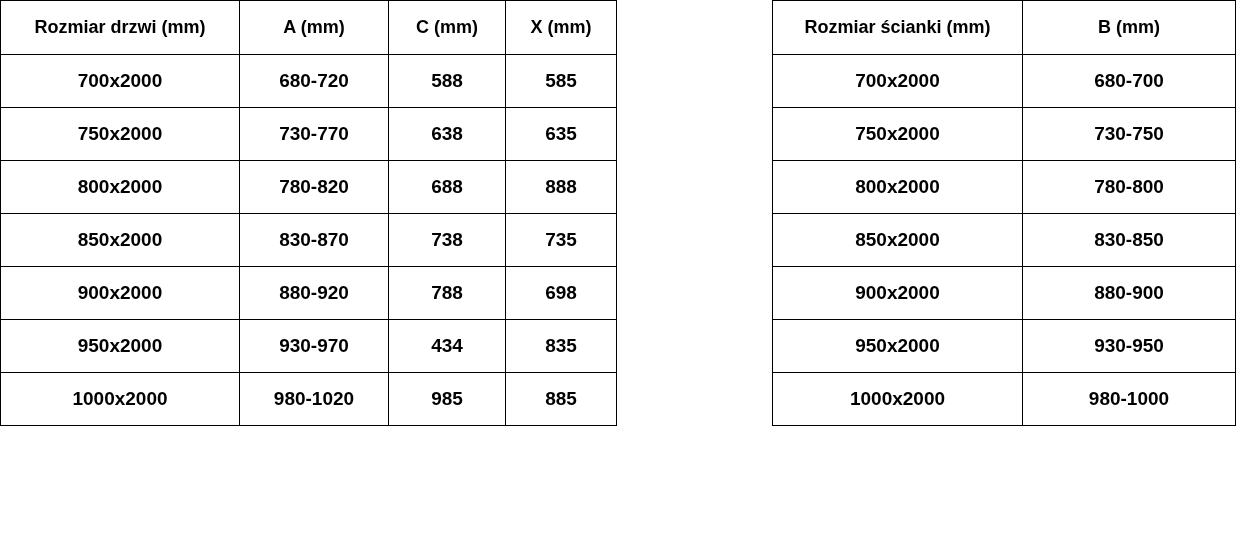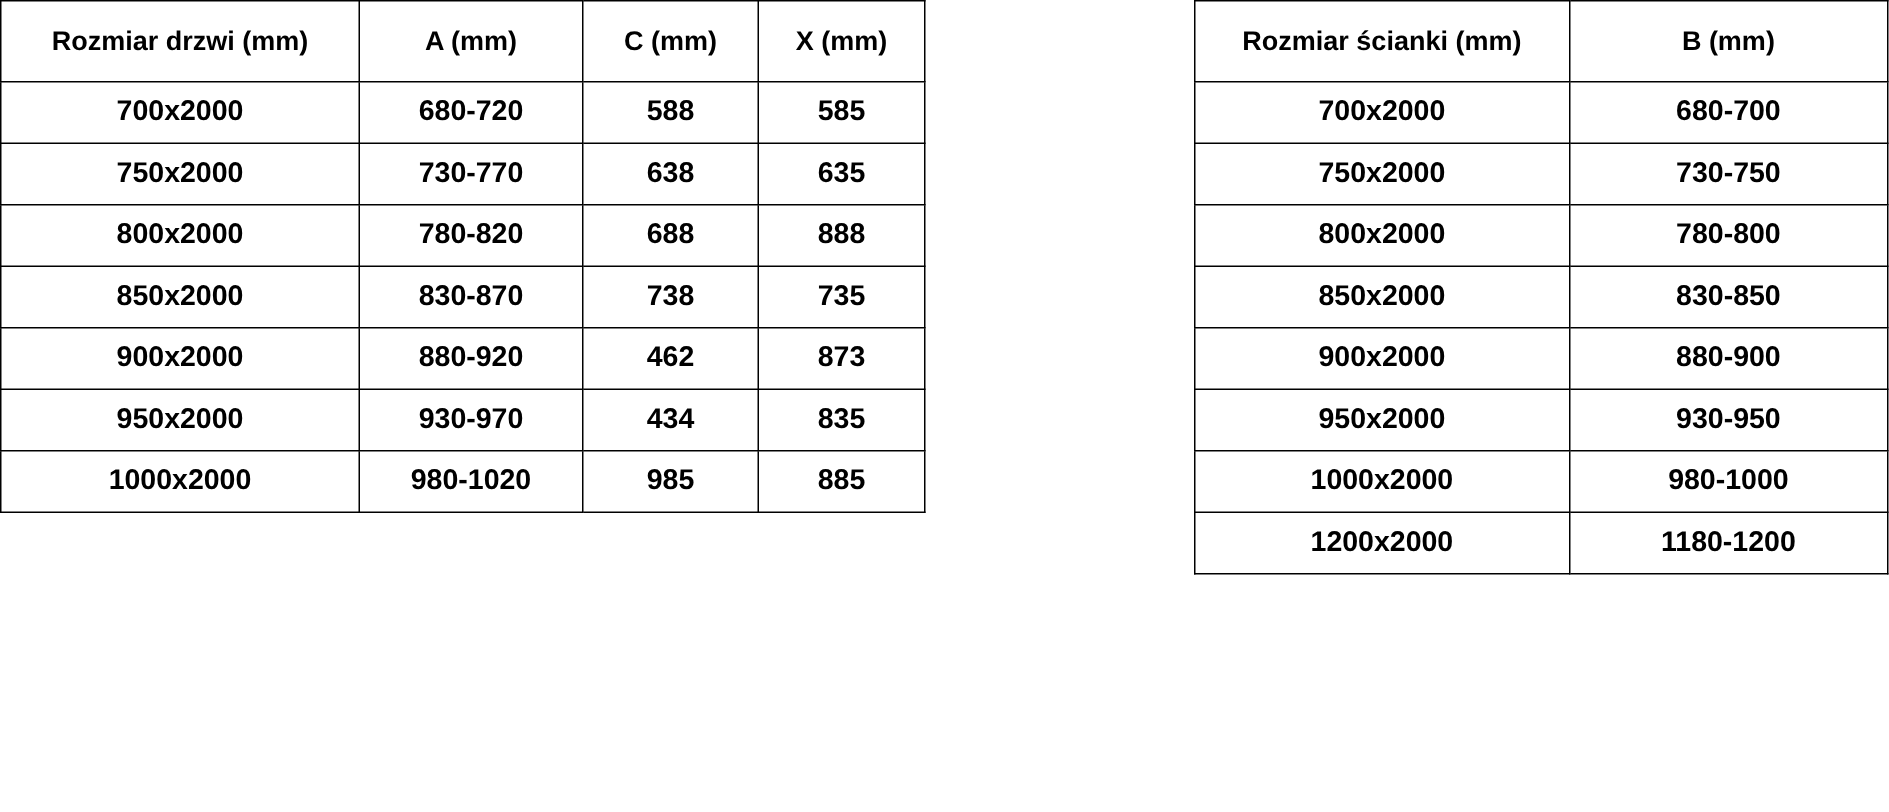--- a/index.html
+++ b/index.html
@@ -17,33 +17,33 @@
   .page {
     position: relative;
     width: 1259px;
     height: 541px;
   }
   .table-wrap {
     position: absolute;
     top: 0;
   }
   #doors-wrap { left: 0; }
-  #walls-wrap { left: 796px; }
+  #walls-wrap { left: 772px; }
 
   table.spec {
     border-collapse: collapse;
     table-layout: fixed;
   }
   table.spec td, table.spec th {
     border: 1px solid #000000;
     text-align: center;
     vertical-align: middle;
     font-size: 19px;
     font-weight: bold;
-    height: 41px;
+    height: 53px;
     padding: 0 6px;
     box-sizing: border-box;
     background: #ffffff;
     color: #000000;
   }
   table.spec thead th {
     font-size: 18px;
     height: 54px;
   }
 
@@ -99,22 +99,22 @@
         </tr>
         <tr>
           <td>850x2000</td>
           <td>830-870</td>
           <td>738</td>
           <td>735</td>
         </tr>
         <tr>
           <td>900x2000</td>
           <td>880-920</td>
-          <td>462</td>
-          <td>873</td>
+          <td>788</td>
+          <td>698</td>
         </tr>
         <tr>
           <td>950x2000</td>
           <td>930-970</td>
           <td>434</td>
           <td>835</td>
         </tr>
         <tr>
           <td>1000x2000</td>
           <td>980-1020</td>
@@ -159,21 +159,17 @@
           <td>880-900</td>
         </tr>
         <tr>
           <td>950x2000</td>
           <td>930-950</td>
         </tr>
         <tr>
           <td>1000x2000</td>
           <td>980-1000</td>
         </tr>
-        <tr>
-          <td>1200x2000</td>
-          <td>1180-1200</td>
-        </tr>
       </tbody>
     </table>
   </div>
 
 </div>
 
 </body></html>

